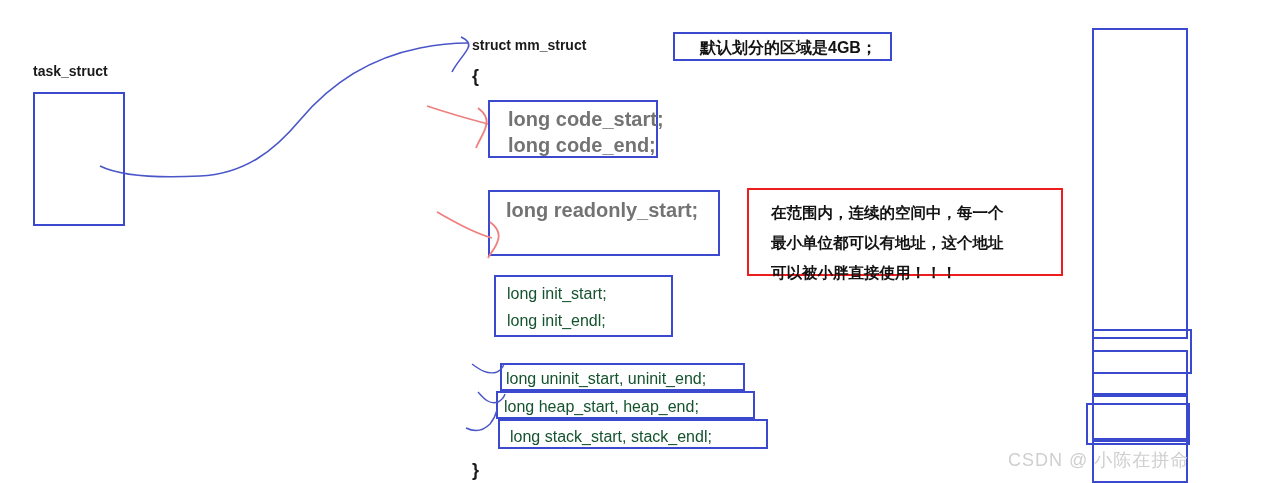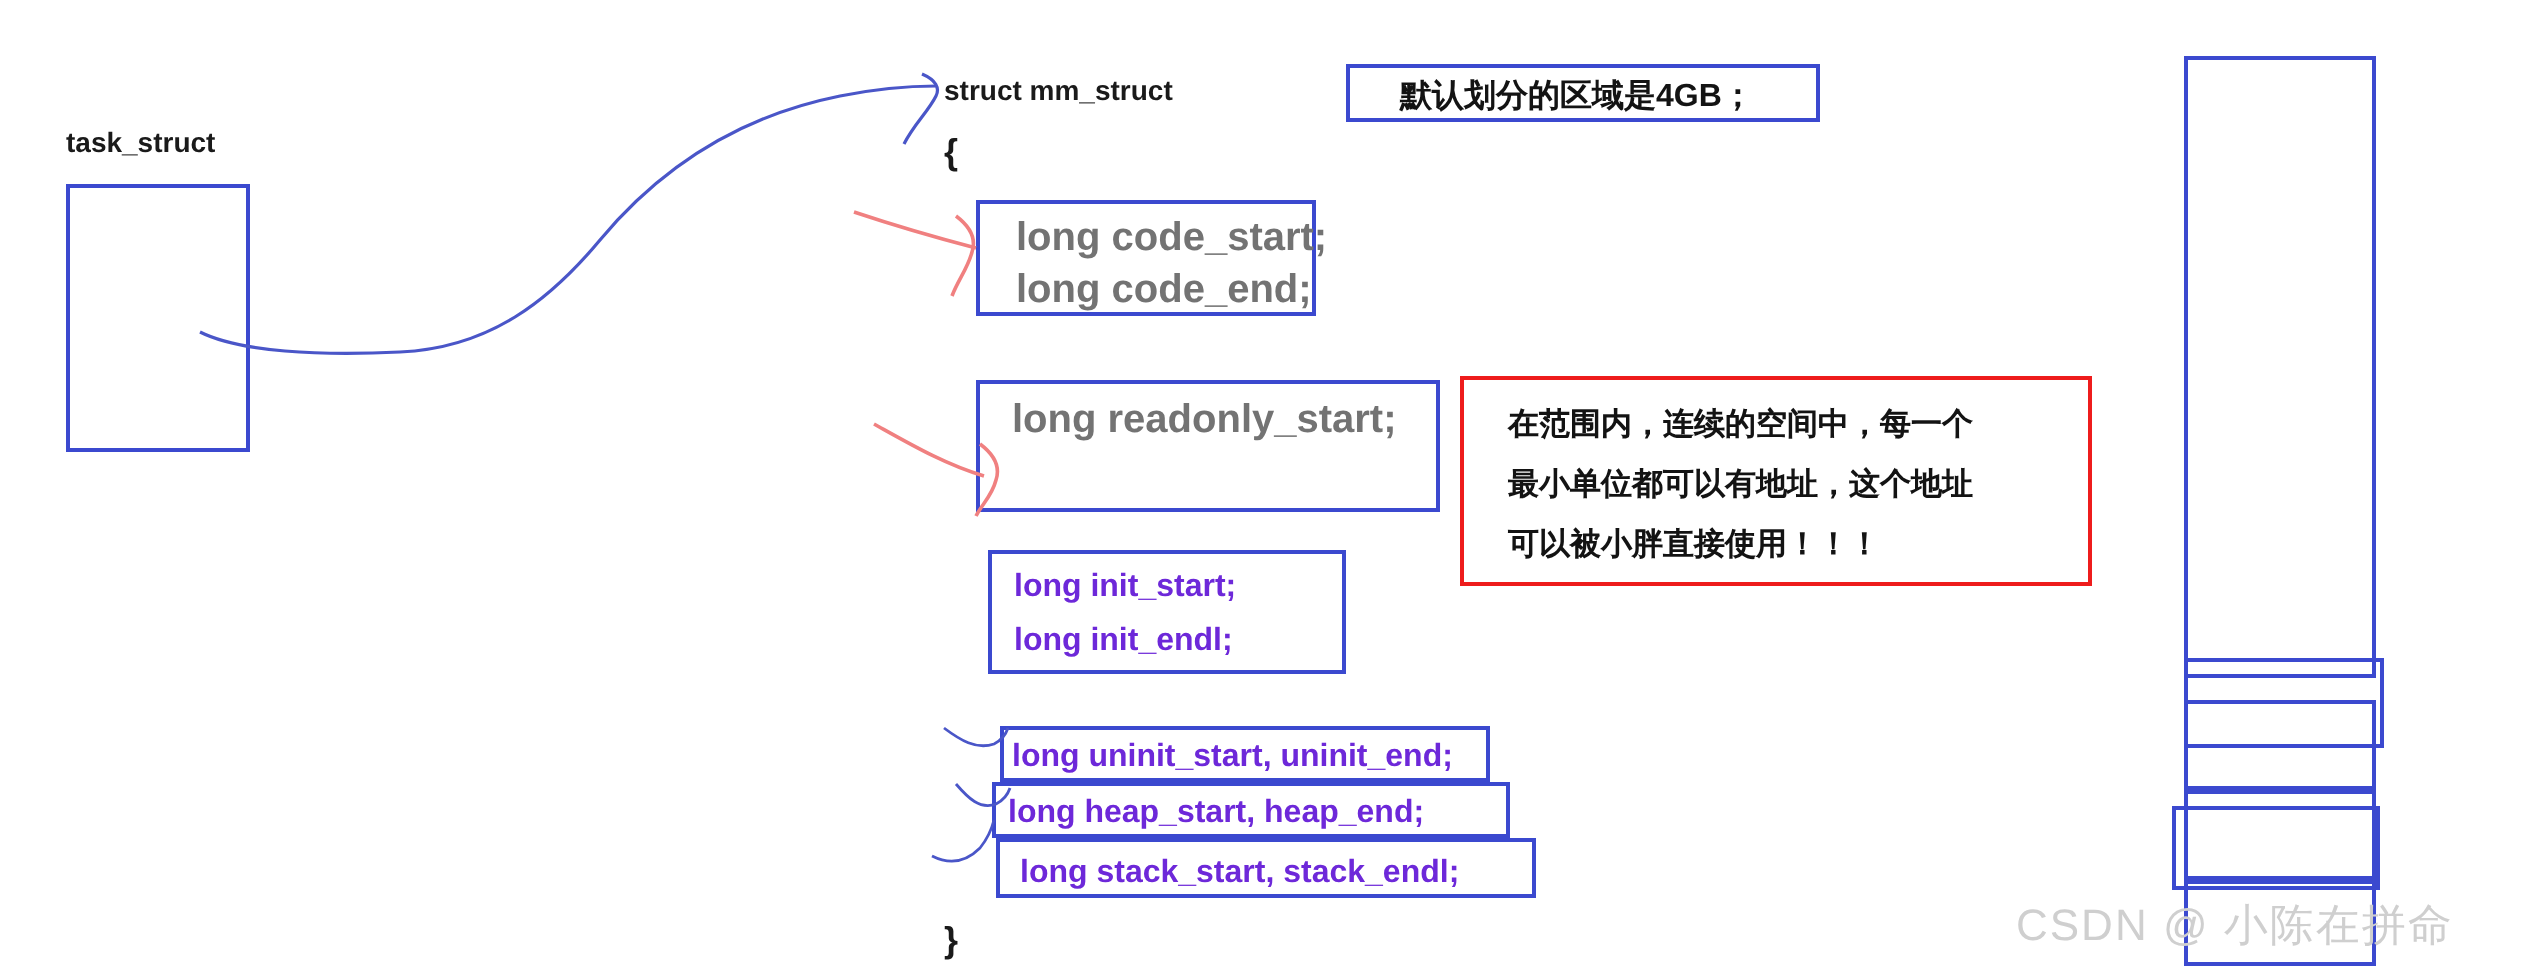--- a/index.html
+++ b/index.html
@@ -30,22 +30,22 @@
     font-size: 18px;
   }
   .code-blue {
     color: #737373;
     font-weight: bold;
     font-size: 20px;
     white-space: nowrap;
     line-height: 26px;
   }
   .code-black {
-    color: #6d28d9;
-    font-weight: bold;
+    color: #14532d;
+    font-weight: normal;
     font-size: 16px;
     white-space: nowrap;
     line-height: 26px;
   }
   .cn-black {
     color: #131313;
     font-weight: bold;
     font-size: 16px;
     white-space: nowrap;
   }
@@ -75,21 +75,21 @@
   }
   .box-outline {
     border: 2.5px solid #3b49cf;
     background: transparent;
     box-sizing: border-box;
   }
 
   
   .watermark {
     color: #cfcfcf;
-    font-size: 22px;
+    font-size: 18px;
     letter-spacing: 1px;
     white-space: nowrap;
     user-select: none;
   }
 
   
   #strokes {
     position: absolute;
     left: 0;
     top: 0;
@@ -106,21 +106,21 @@
   <div class="abs title-black" style="left:33px; top:63px;">task_struct</div>
 
   <div class="abs box-blue" style="left:33px; top:92px; width:92px; height:134px;"></div>
 
   <div class="abs title-black" style="left:472px; top:37px;">struct mm_struct</div>
 
   <div class="abs brace" style="left:472px; top:66px;">{</div>
 
   <div class="abs brace" style="left:472px; top:460px;">}</div>
 
-  <div class="abs box-blue-thin" style="left:673px; top:32px; width:237px; height:29px;">
+  <div class="abs box-blue-thin" style="left:673px; top:32px; width:219px; height:29px;">
     <div class="cn-black" style="position:absolute; left:25px; top:4px;">默认划分的区域是4GB；</div>
   </div>
 
   <div class="abs box-blue" style="left:488px; top:100px; width:170px; height:58px;">
     <div class="code-blue" style="position:absolute; left:18px; top:4px;">long code_start;</div>
     <div class="code-blue" style="position:absolute; left:18px; top:30px;">long code_end;</div>
   </div>
 
   <div class="abs box-blue" style="left:488px; top:190px; width:232px; height:66px;">
     <div class="code-blue" style="position:absolute; left:16px; top:5px;">long readonly_start;</div>
@@ -136,21 +136,21 @@
   </div>
 
   <div class="abs box-blue" style="left:496px; top:391px; width:259px; height:28px;">
     <div class="code-black" style="position:absolute; left:6px; top:1px;">long heap_start, heap_end;</div>
   </div>
 
   <div class="abs box-blue" style="left:498px; top:419px; width:270px; height:30px;">
     <div class="code-black" style="position:absolute; left:10px; top:3px;">long stack_start, stack_endl;</div>
   </div>
 
-  <div class="abs box-red" style="left:730px; top:188px; width:316px; height:105px;">
+  <div class="abs box-red" style="left:747px; top:188px; width:316px; height:88px;">
     <div class="cn-note" style="position:absolute; left:22px; top:8px;">在范围内，连续的空间中，每一个</div>
     <div class="cn-note" style="position:absolute; left:22px; top:38px;">最小单位都可以有地址，这个地址</div>
     <div class="cn-note" style="position:absolute; left:22px; top:68px;">可以被小胖直接使用！！！</div>
   </div>
 
   <div class="abs box-outline" style="left:1092px; top:28px; width:96px; height:311px;"></div>
 
   <div class="abs box-outline" style="left:1092px; top:329px; width:100px; height:45px;"></div>
 
   <div class="abs box-outline" style="left:1092px; top:350px; width:96px; height:45px;"></div>

